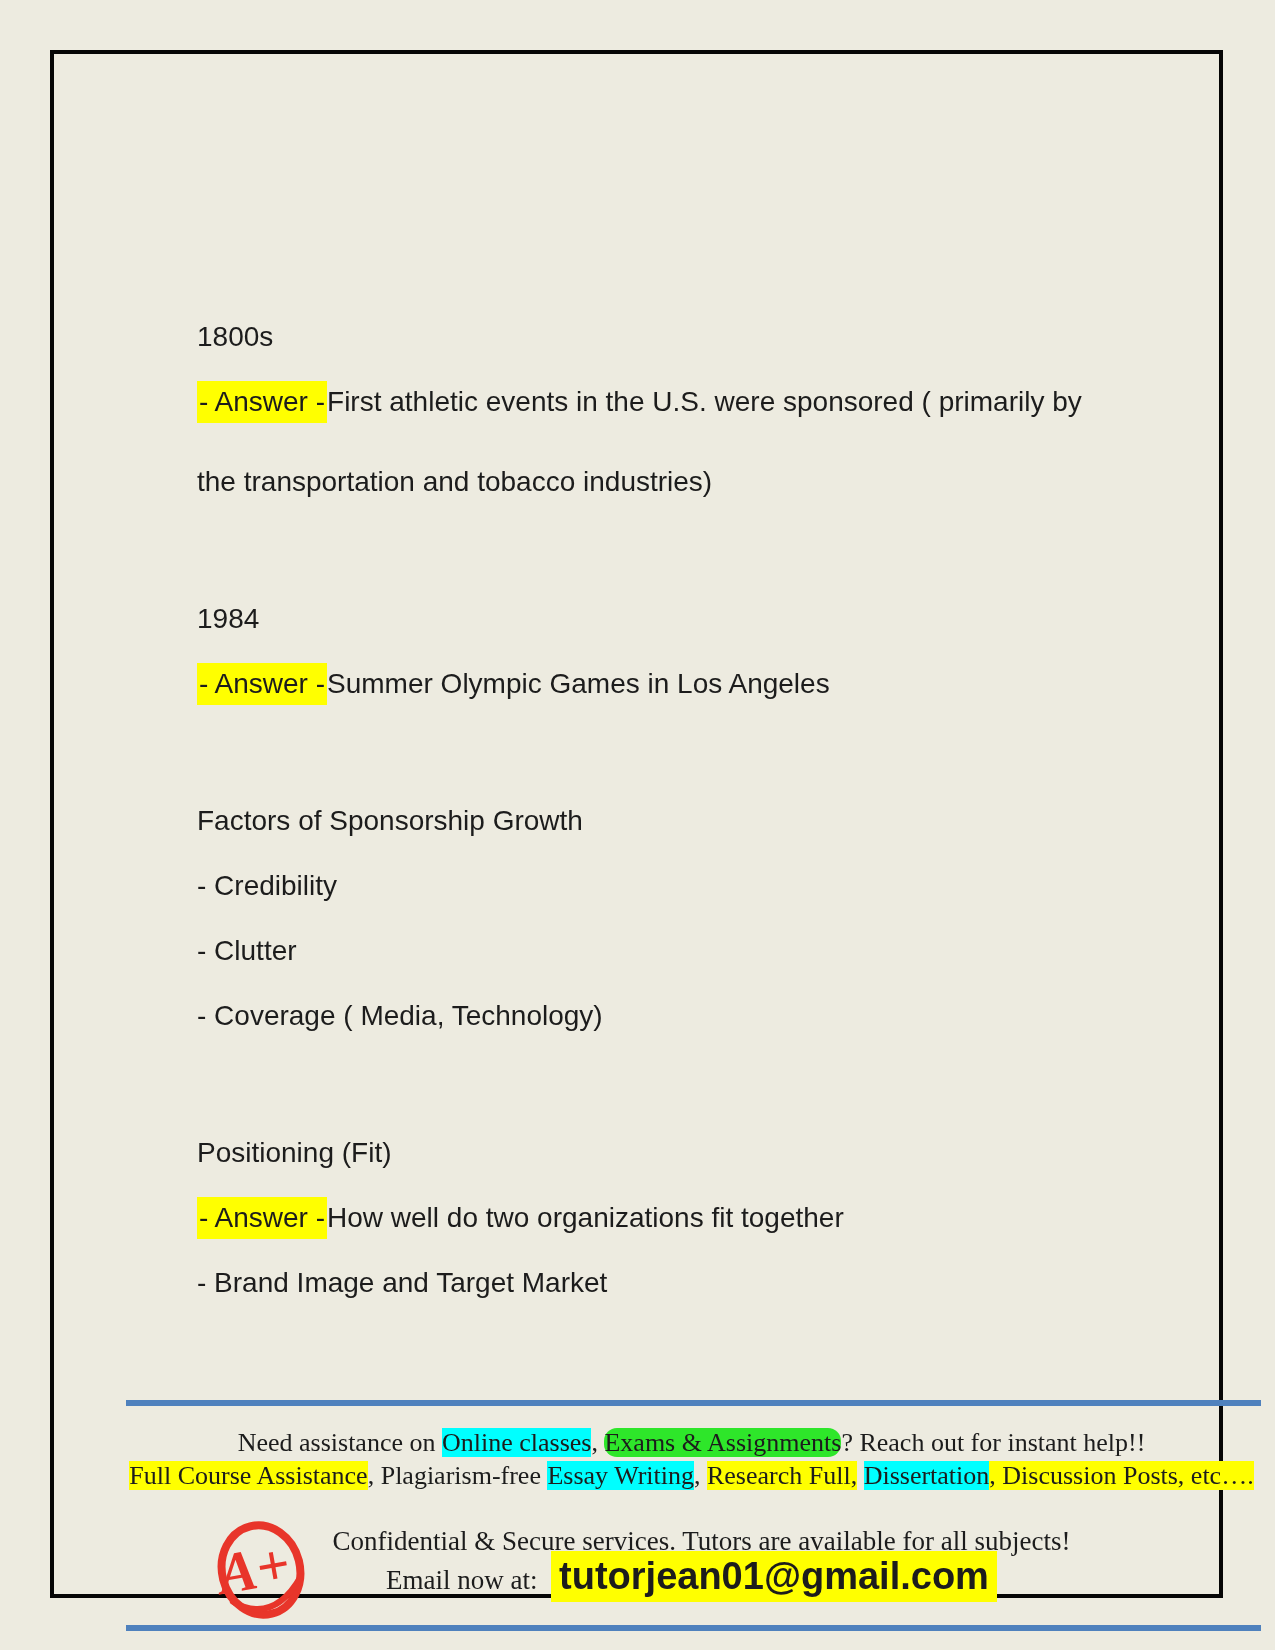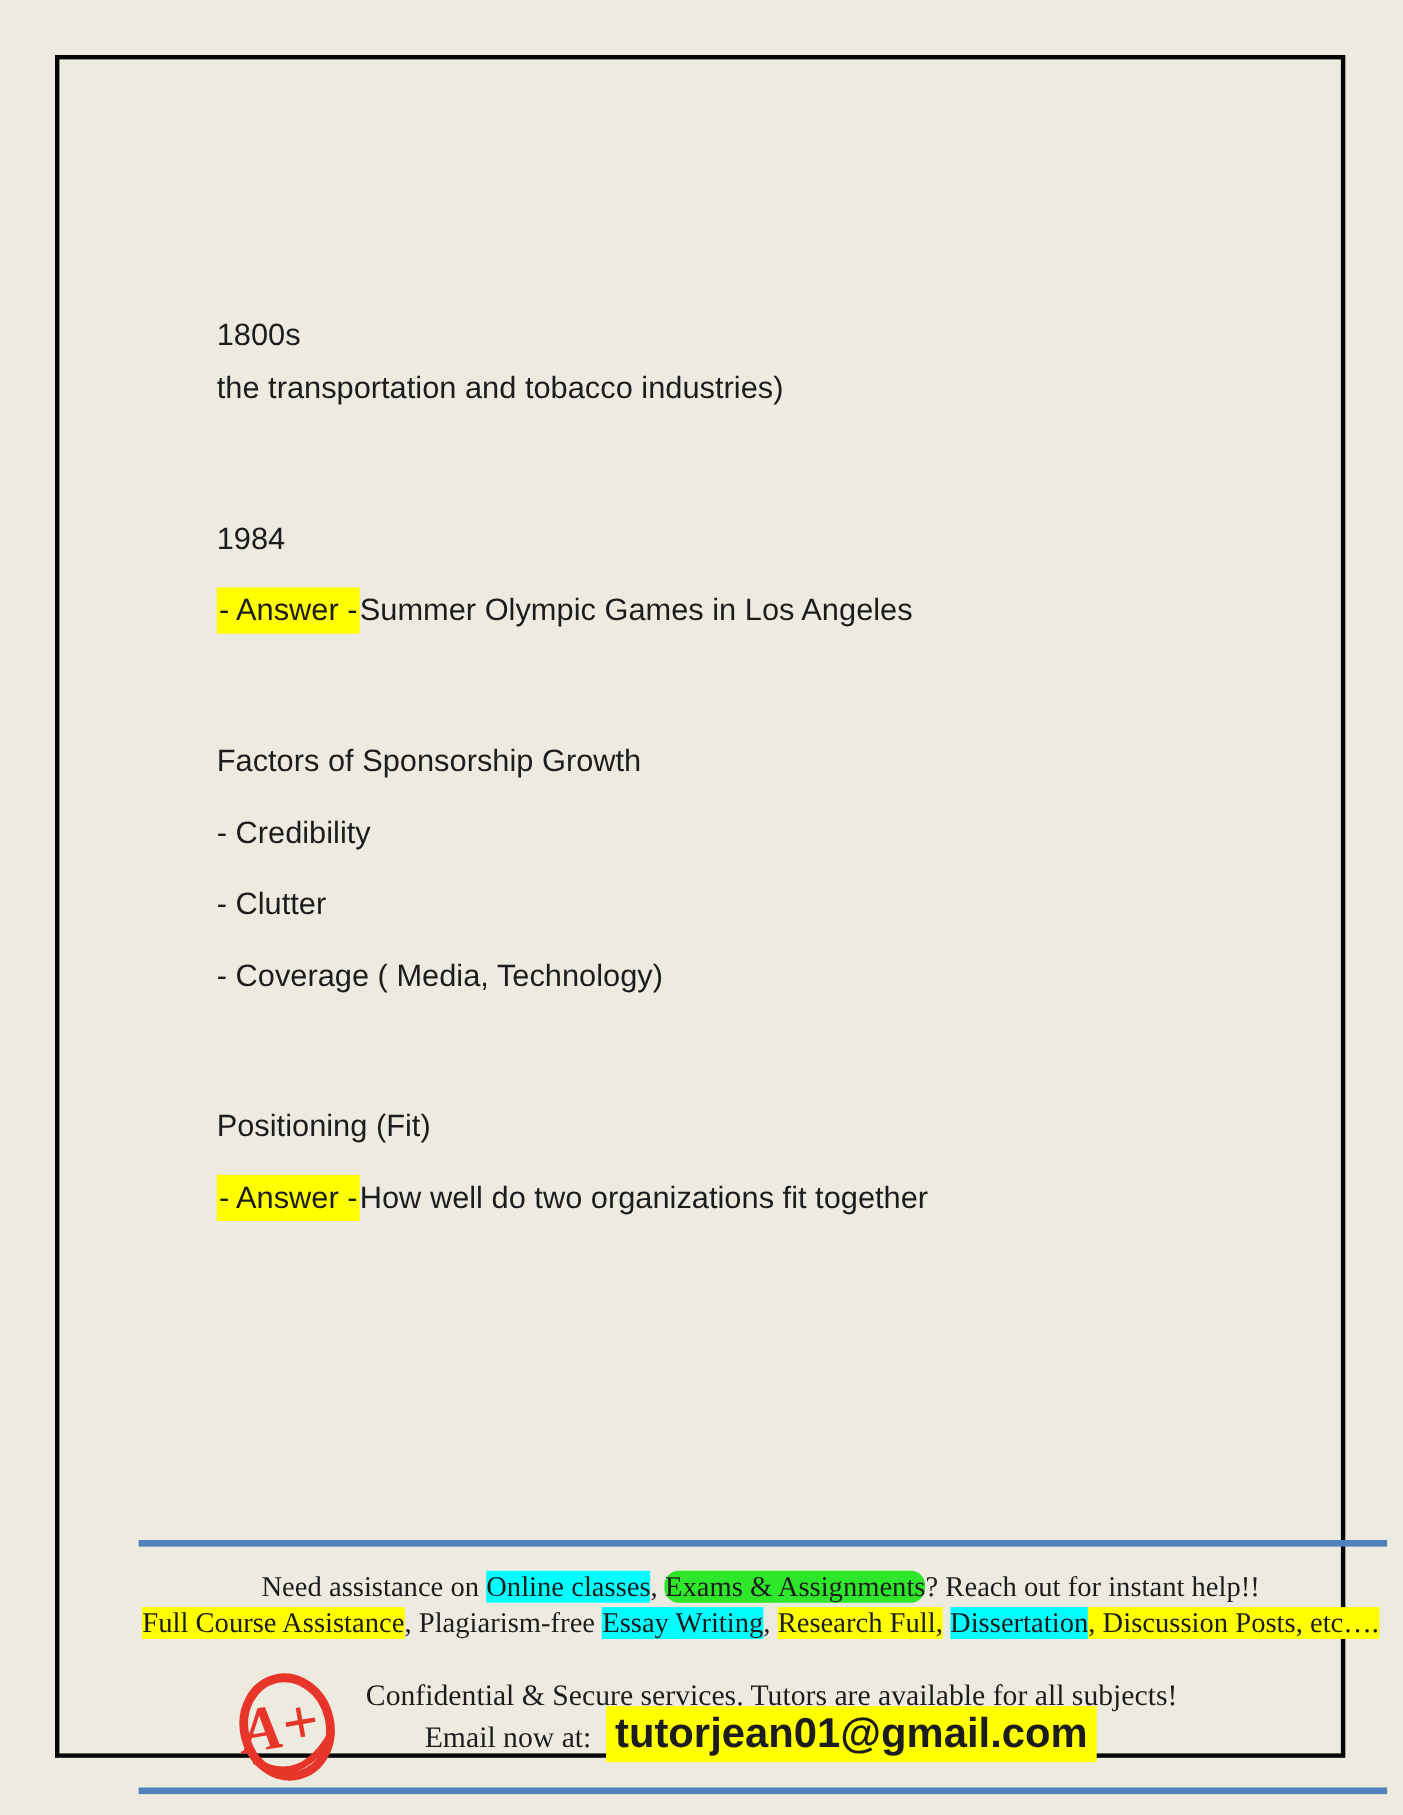--- a/index.html
+++ b/index.html
@@ -24,21 +24,21 @@
   .frame {
     position:absolute; left:50px; top:50px;
     width:1173px; height:1548px;
     border:4px solid var(--frame);
   }
   
   .qa {
     position:absolute; left:143px; top:227px; width:1010px;
     font-size:28px; line-height:48px;
   }
-  .qa p { white-space:nowrap; }
+  .qa p { white-space:nowrap;margin-top:32px; }
   .qa-section + .qa-section { margin-top:89px; }
   .qa-section .answer { margin-top:17px; }
   .qa-section .bullet { margin-top:17px; }
   .answer-label {
     background: var(--hl-yellow);
     padding:5px 2px 6px 2px;
   }
   
   .divider {
     position:absolute; left:72px; width:1135px; height:6px;
@@ -80,35 +80,37 @@
   }
 </style>
 </head>
 <body>
 
 <div class="frame">
 
   <div class="qa" id="qa-sections">
       <div class="qa-section">
         <p class="term">1800s</p>
+        <p class="answer"><span class="answer-label">- Answer -</span><span>First athletic events in the U.S. were sponsored ( primarily by</span></p>
         <p class="answer-cont"><span>the transportation and tobacco industries)</span></p>
       </div>
       <div class="qa-section">
         <p class="term">1984</p>
         <p class="answer"><span class="answer-label">- Answer -</span><span>Summer Olympic Games in Los Angeles</span></p>
       </div>
       <div class="qa-section">
         <p class="term">Factors of Sponsorship Growth</p>
         <p class="bullet">- Credibility</p>
         <p class="bullet">- Clutter</p>
         <p class="bullet">- Coverage ( Media, Technology)</p>
       </div>
       <div class="qa-section">
         <p class="term">Positioning (Fit)</p>
         <p class="answer"><span class="answer-label">- Answer -</span><span>How well do two organizations fit together</span></p>
+        <p class="bullet">- Brand Image and Target Market</p>
       </div>
     </div>
 
   <div class="divider top"></div>
 
   <div class="footer-ad">
     <p class="ad-line" id="ad-line1"><span>Need assistance on </span><span class="seg-cyan">Online classes</span><span>, </span><span class="seg-green">Exams &amp; Assignments</span><span>? Reach out for instant help!!</span></p>
     <p class="ad-line" id="ad-line2"><span class="seg-yellow">Full Course Assistance</span><span>, Plagiarism-free </span><span class="seg-cyan">Essay Writing</span><span>, </span><span class="seg-yellow">Research Full,</span><span> </span><span class="seg-cyan">Dissertation</span><span class="seg-yellow">, Discussion Posts, etc….</span></p>
   </div>
 

